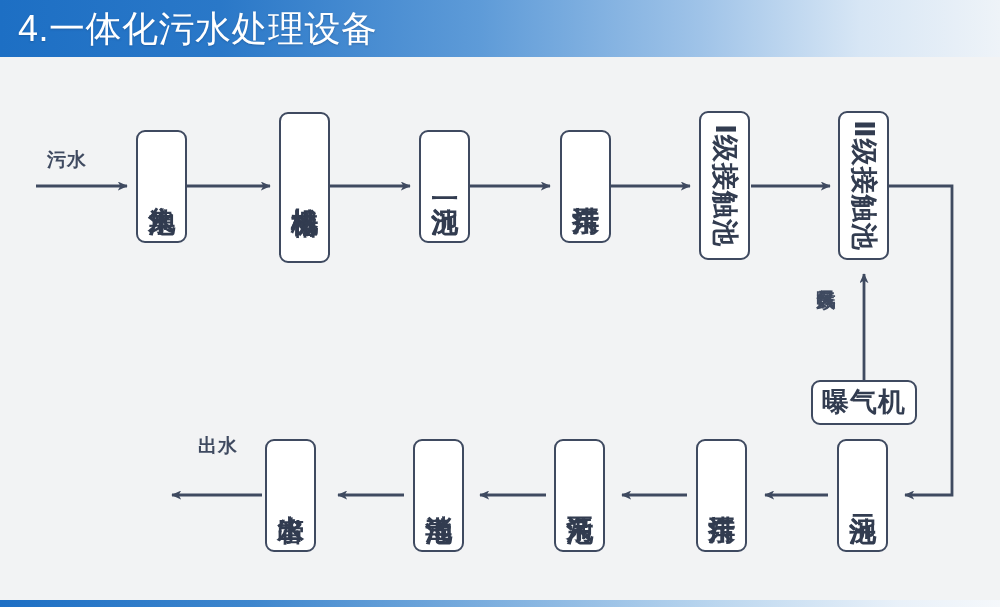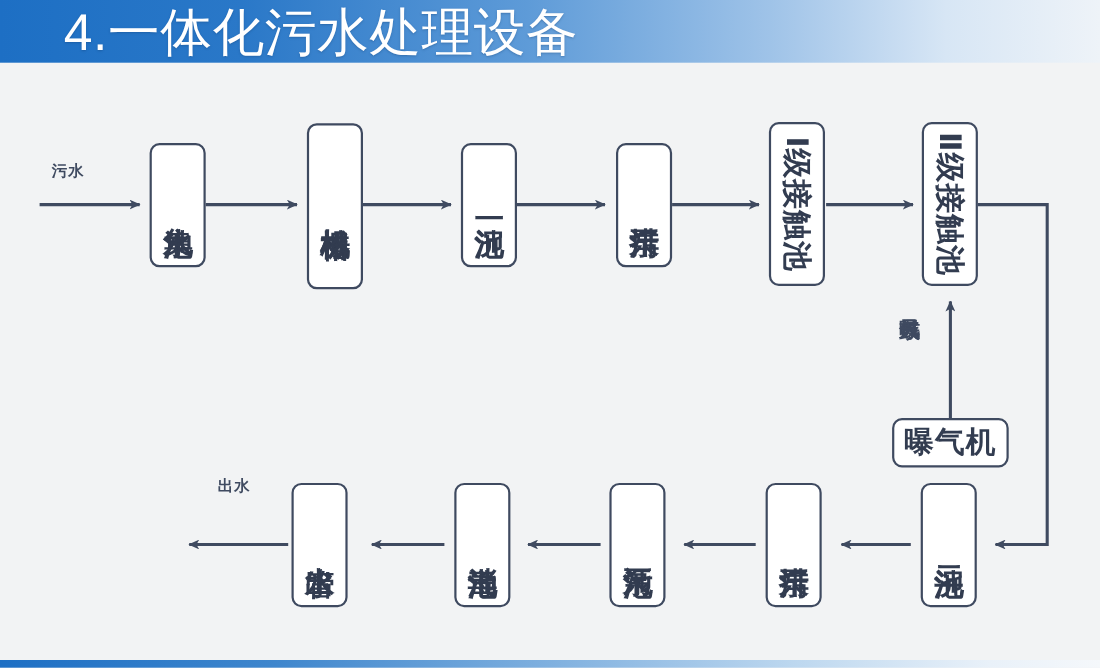--- a/index.html
+++ b/index.html
@@ -26,28 +26,27 @@
     left: 0;
     top: 0;
     width: 1000px;
     height: 57px;
     background: linear-gradient(to right, #1d6fc4 0%, #2a78c8 22%, #5e9bd8 48%, #9fc3e8 70%, #d7e6f5 86%, #eef3f8 100%);
   }
   .header-title {
     position: absolute;
     left: 18px;
     top: 3px;
-    font-size: 47px;
+    font-size: 36px;
     line-height: 52px;
     color: #ffffff;
     font-weight: 400;
     letter-spacing: 0.5px;
     white-space: nowrap;
     text-shadow: 0 1px 2px rgba(20,60,110,0.35);
-    margin-left: 40px;
   }
 
   
   .footer-bar {
     position: absolute;
     left: 0;
     top: 600px;
     width: 1000px;
     height: 7px;
     background: linear-gradient(to right, #1d6fc4 0%, #3e86cd 25%, #7fb0df 50%, #bcd7ef 72%, #e9f1f9 90%, #f5f8fb 100%);
@@ -96,21 +95,21 @@
     font-weight: 700;
     white-space: nowrap;
   }
   .node.roman .vtext {
     text-orientation: sideways;
   }
 
   
   .flabel {
     position: absolute;
-    font-size: 14px;
+    font-size: 19px;
     color: #3f4a60;
     font-weight: 700;
     white-space: nowrap;
     letter-spacing: 1px;
   }
   .vlabel {
     position: absolute;
     writing-mode: vertical-rl;
     text-orientation: upright;
     font-size: 19px;

